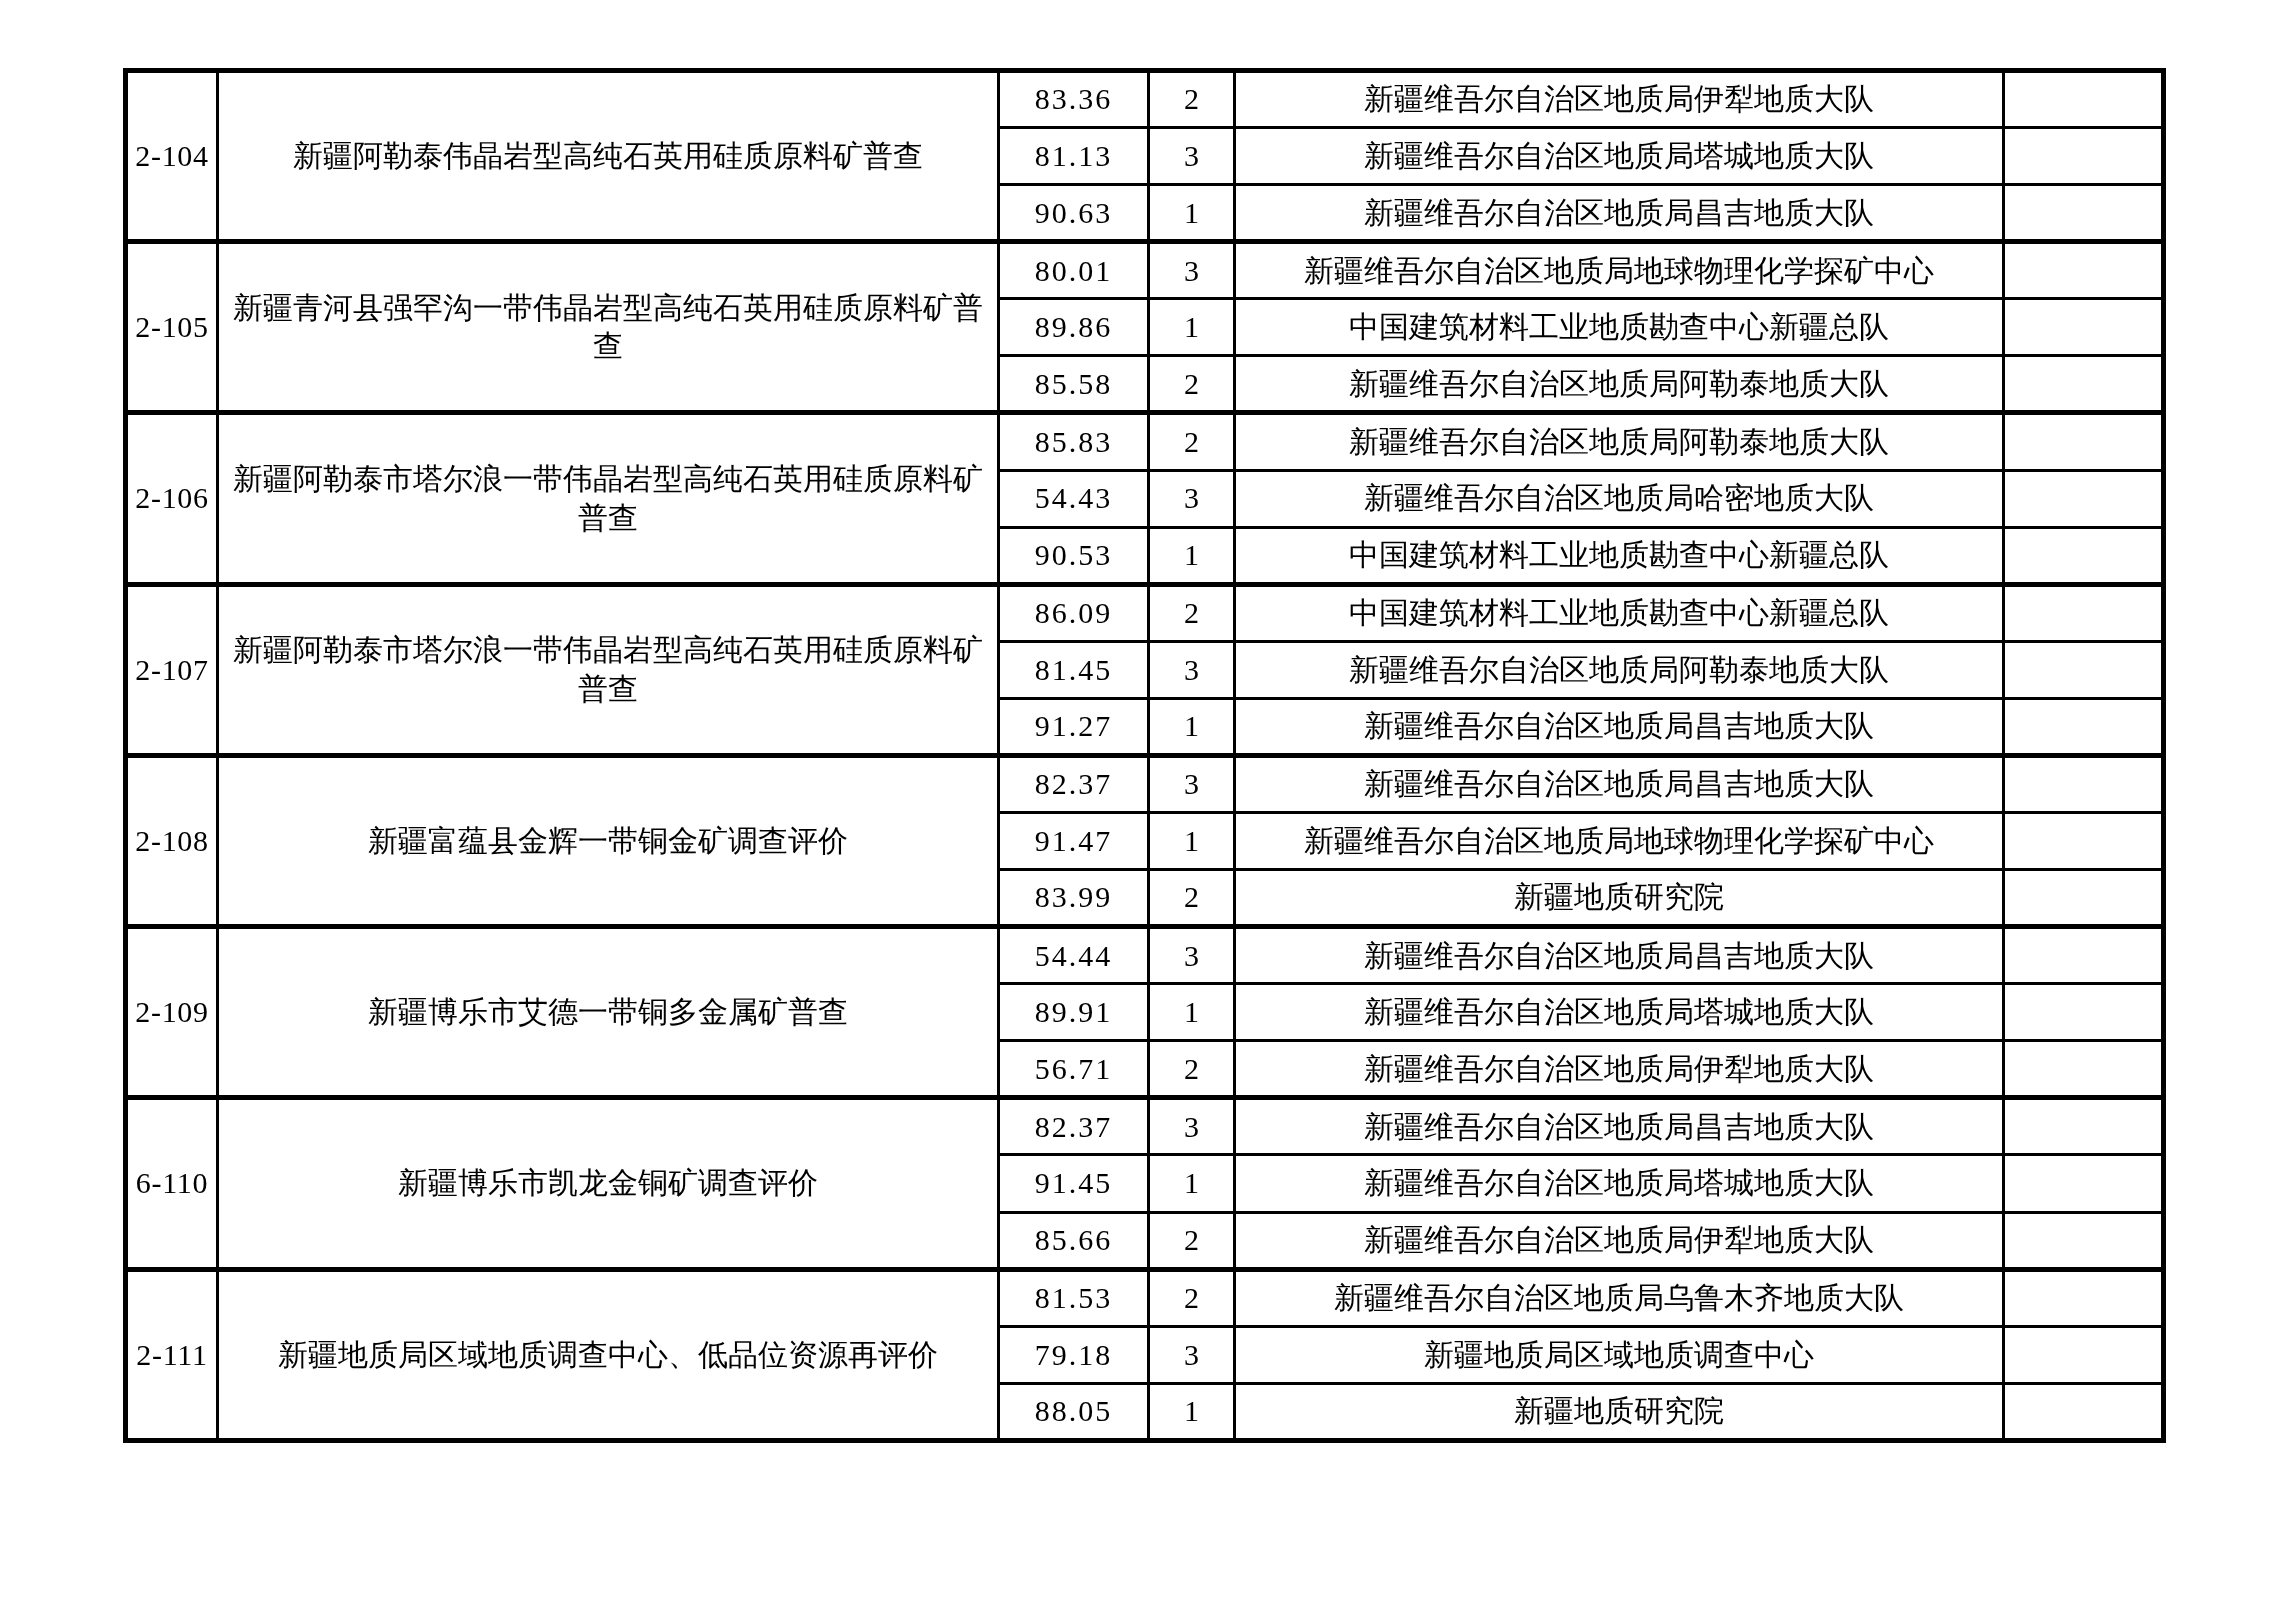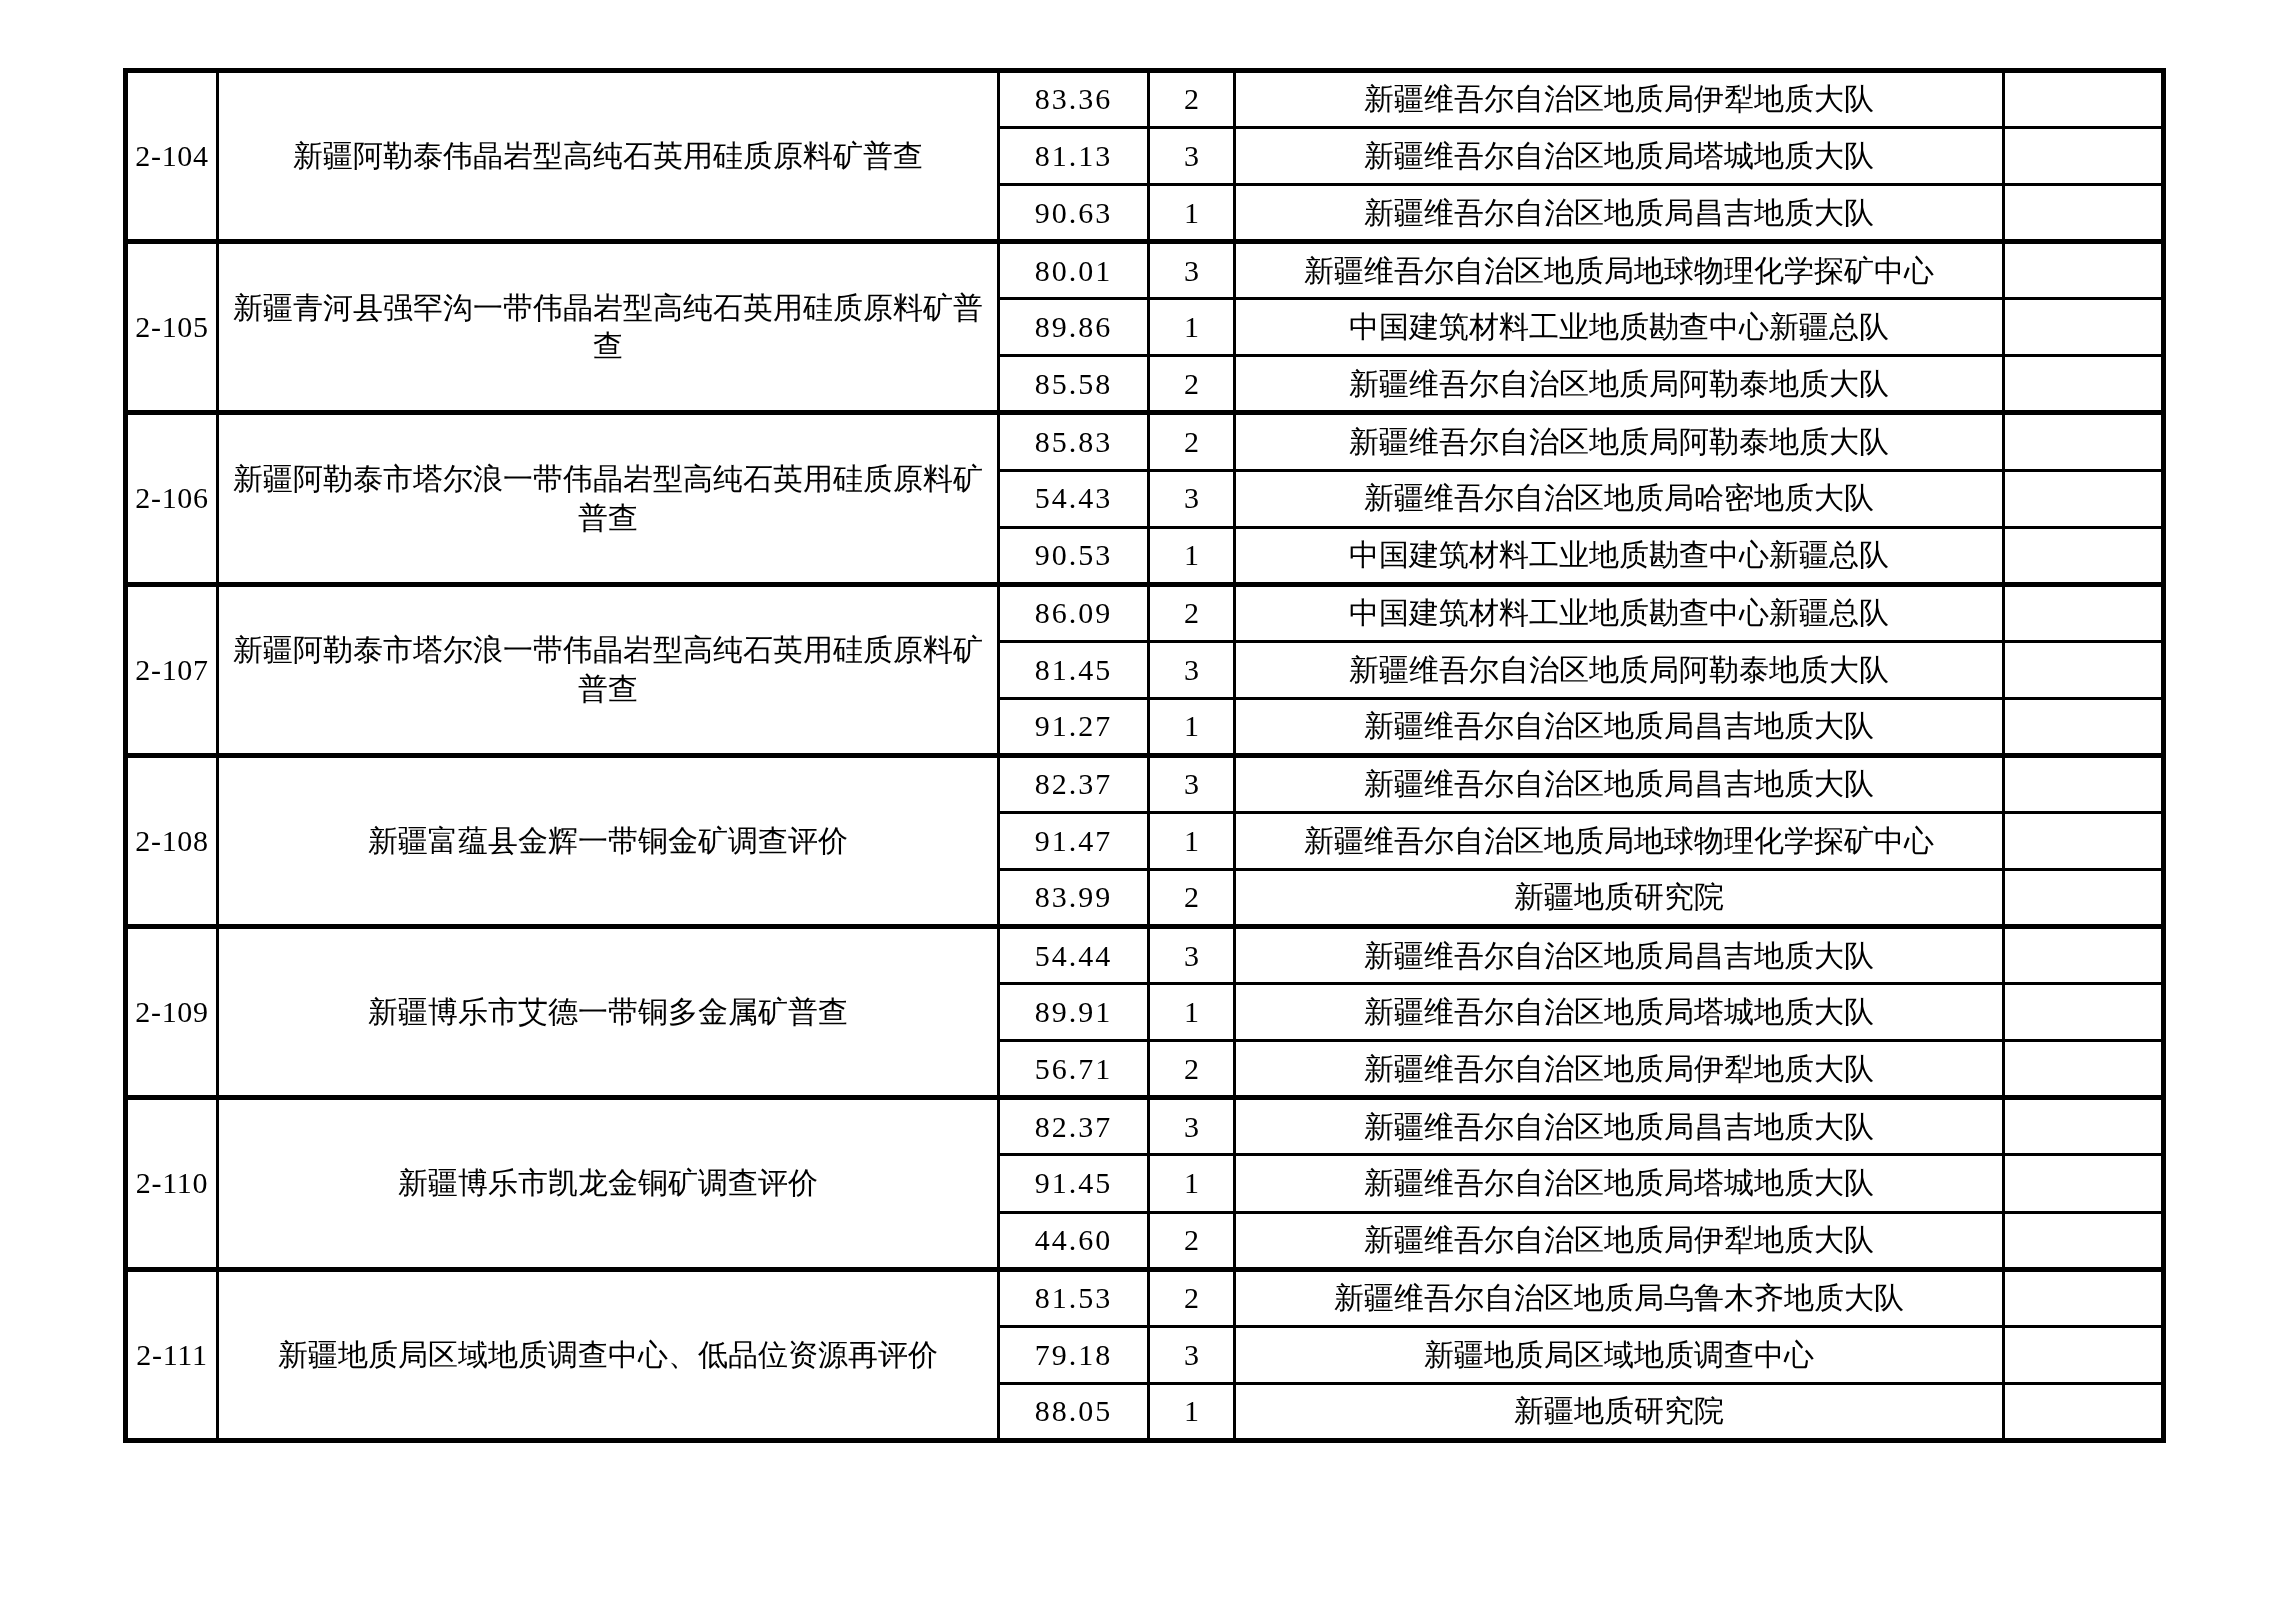--- a/index.html
+++ b/index.html
@@ -193,35 +193,35 @@
           <td class="org-cell">新疆维吾尔自治区地质局塔城地质大队</td>
           <td class="remark-cell"></td>
         </tr>
         <tr>
           <td class="score-cell">56.71</td>
           <td class="rank-cell">2</td>
           <td class="org-cell">新疆维吾尔自治区地质局伊犁地质大队</td>
           <td class="remark-cell"></td>
         </tr>
         <tr class="group-start">
-          <td class="code-cell" rowspan="3">2-110</td>
+          <td class="code-cell" rowspan="3">6-110</td>
           <td class="name-cell" rowspan="3">新疆博乐市凯龙金铜矿调查评价</td>
           <td class="score-cell">82.37</td>
           <td class="rank-cell">3</td>
           <td class="org-cell">新疆维吾尔自治区地质局昌吉地质大队</td>
           <td class="remark-cell"></td>
         </tr>
         <tr>
           <td class="score-cell">91.45</td>
           <td class="rank-cell">1</td>
           <td class="org-cell">新疆维吾尔自治区地质局塔城地质大队</td>
           <td class="remark-cell"></td>
         </tr>
         <tr>
-          <td class="score-cell">44.60</td>
+          <td class="score-cell">85.66</td>
           <td class="rank-cell">2</td>
           <td class="org-cell">新疆维吾尔自治区地质局伊犁地质大队</td>
           <td class="remark-cell"></td>
         </tr>
         <tr class="group-start">
           <td class="code-cell" rowspan="3">2-111</td>
           <td class="name-cell" rowspan="3">新疆地质局区域地质调查中心、低品位资源再评价</td>
           <td class="score-cell">81.53</td>
           <td class="rank-cell">2</td>
           <td class="org-cell">新疆维吾尔自治区地质局乌鲁木齐地质大队</td>

